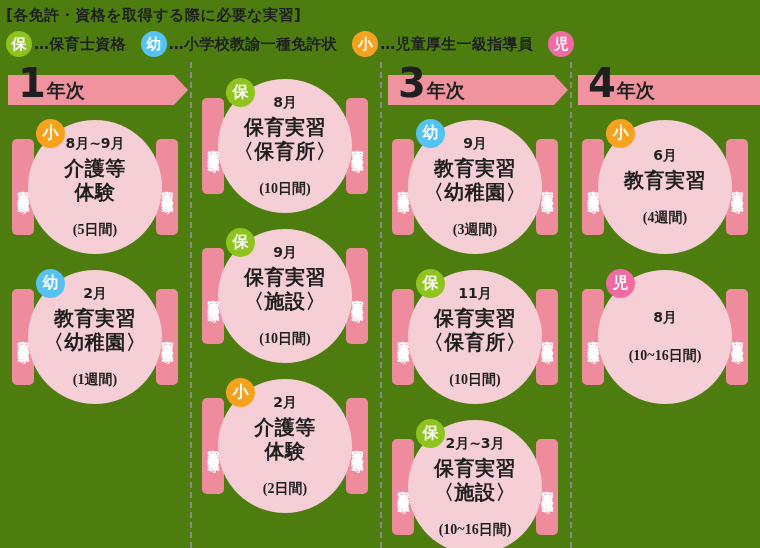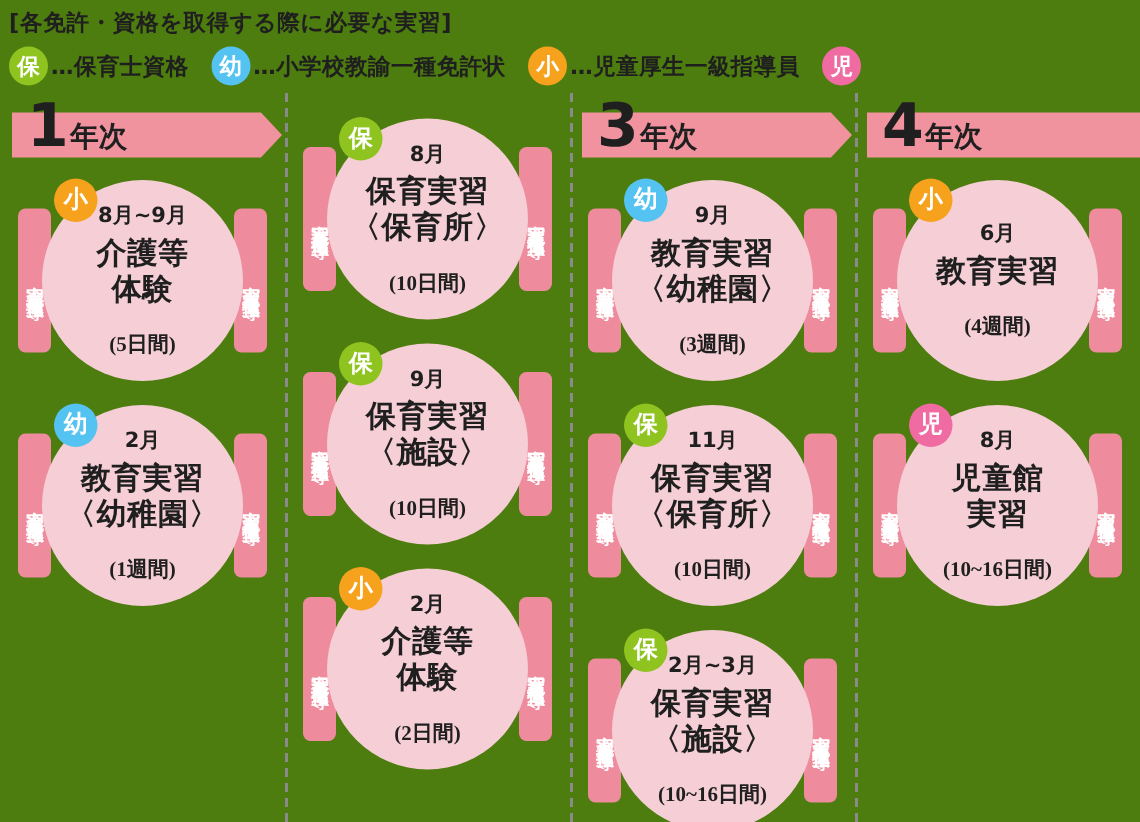--- a/index.html
+++ b/index.html
@@ -256,23 +256,19 @@
         </div>
       </div>
 
       <div class="module">
         <div class="tab tab-left">実習事前指導</div>
         <div class="tab tab-right">実習事後指導</div>
         <div class="circle"></div>
         <div class="badge module-badge" style="background-color: rgb(240, 107, 162);">児</div>
         <div class="content">
           <div class="month">8月</div>
-          <div class="name">
-            <div>児童館</div>
-            <div>実習</div>
-          </div>
           <div class="duration">(10~16日間)</div>
         </div>
       </div>
     </div>
 
   </div>
 </div>
 
 </body></html>

